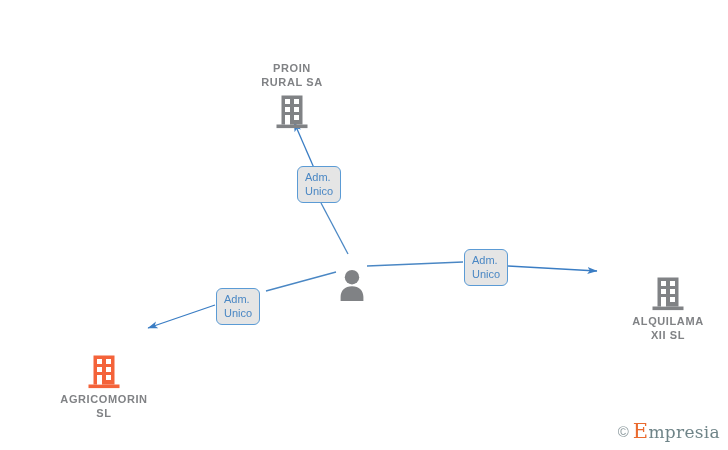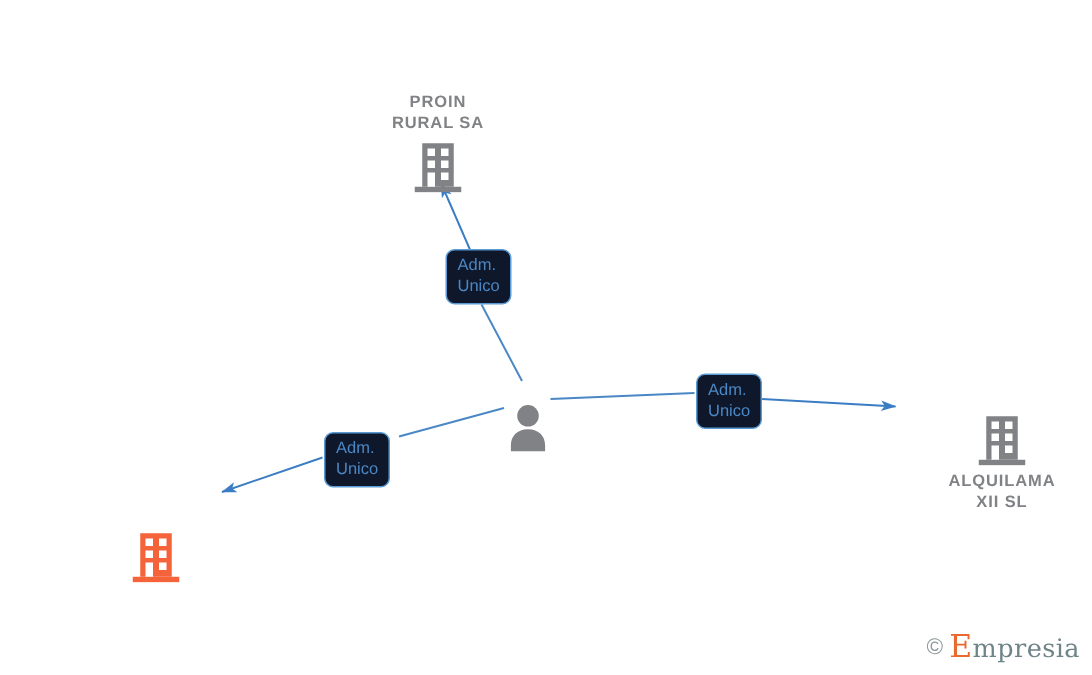--- a/index.html
+++ b/index.html
@@ -65,21 +65,21 @@
     line-height: 14px;
     white-space: pre-line;
     font-weight: bold;
     margin-bottom: 5px;
   }
 
   
   .rel-label {
     position: absolute;
     box-sizing: border-box;
-    background: #0f172a;
+    background: #e5e5e5;
     border: 1px solid #5b9bd5;
     border-radius: 6px;
     padding: 3px 7px 4px 7px;
     z-index: 5;
     text-align: left;
   }
   .rel-label span {
     display: block;
     font-size: 11px;
     line-height: 14px;
@@ -207,20 +207,22 @@
         <rect x="6.5" y="1.5" width="21" height="29" fill="#f4633a"></rect>
         <rect x="1.5" y="30.5" width="31" height="3.6" fill="#f4633a"></rect>
         <rect x="10" y="5" width="5" height="5" fill="#ffffff"></rect>
         <rect x="19" y="5" width="5" height="5" fill="#ffffff"></rect>
         <rect x="10" y="13" width="5" height="5" fill="#ffffff"></rect>
         <rect x="19" y="13" width="5" height="5" fill="#ffffff"></rect>
         <rect x="19" y="21" width="5" height="5" fill="#ffffff"></rect>
         <rect x="10" y="21" width="5" height="9.5" fill="#ffffff"></rect>
       </svg>
     </span>
+    <span class="caption">AGRICOMORIN
+SL</span>
   </div>
 
   <div id="watermark">
     <span class="copy">©</span>
     <span class="brand"><span class="lead">E</span><span>mpresia</span></span>
   </div>
 
 </div>
 
 </body></html>

